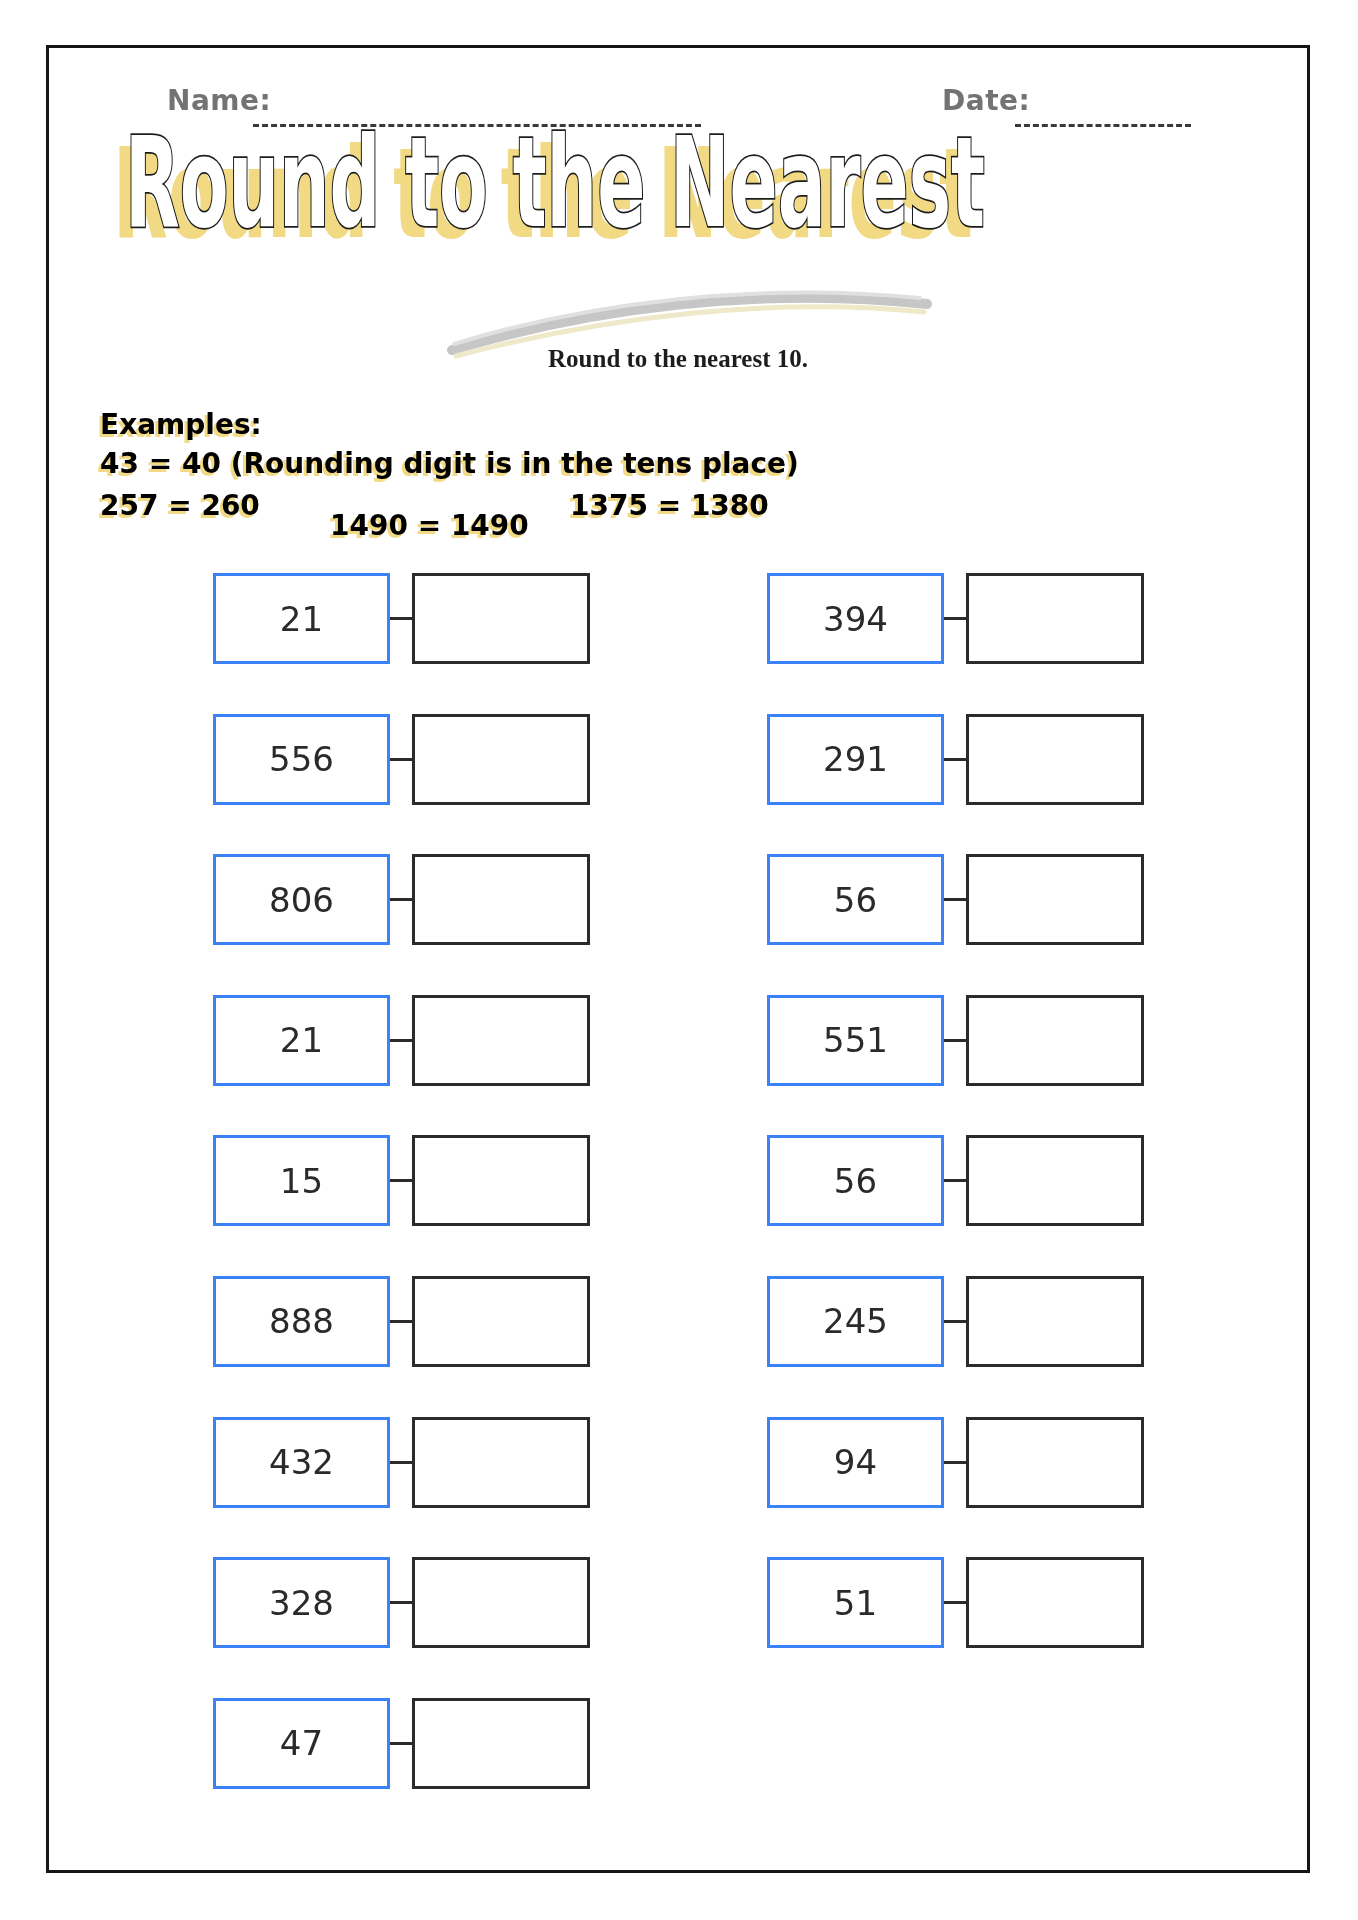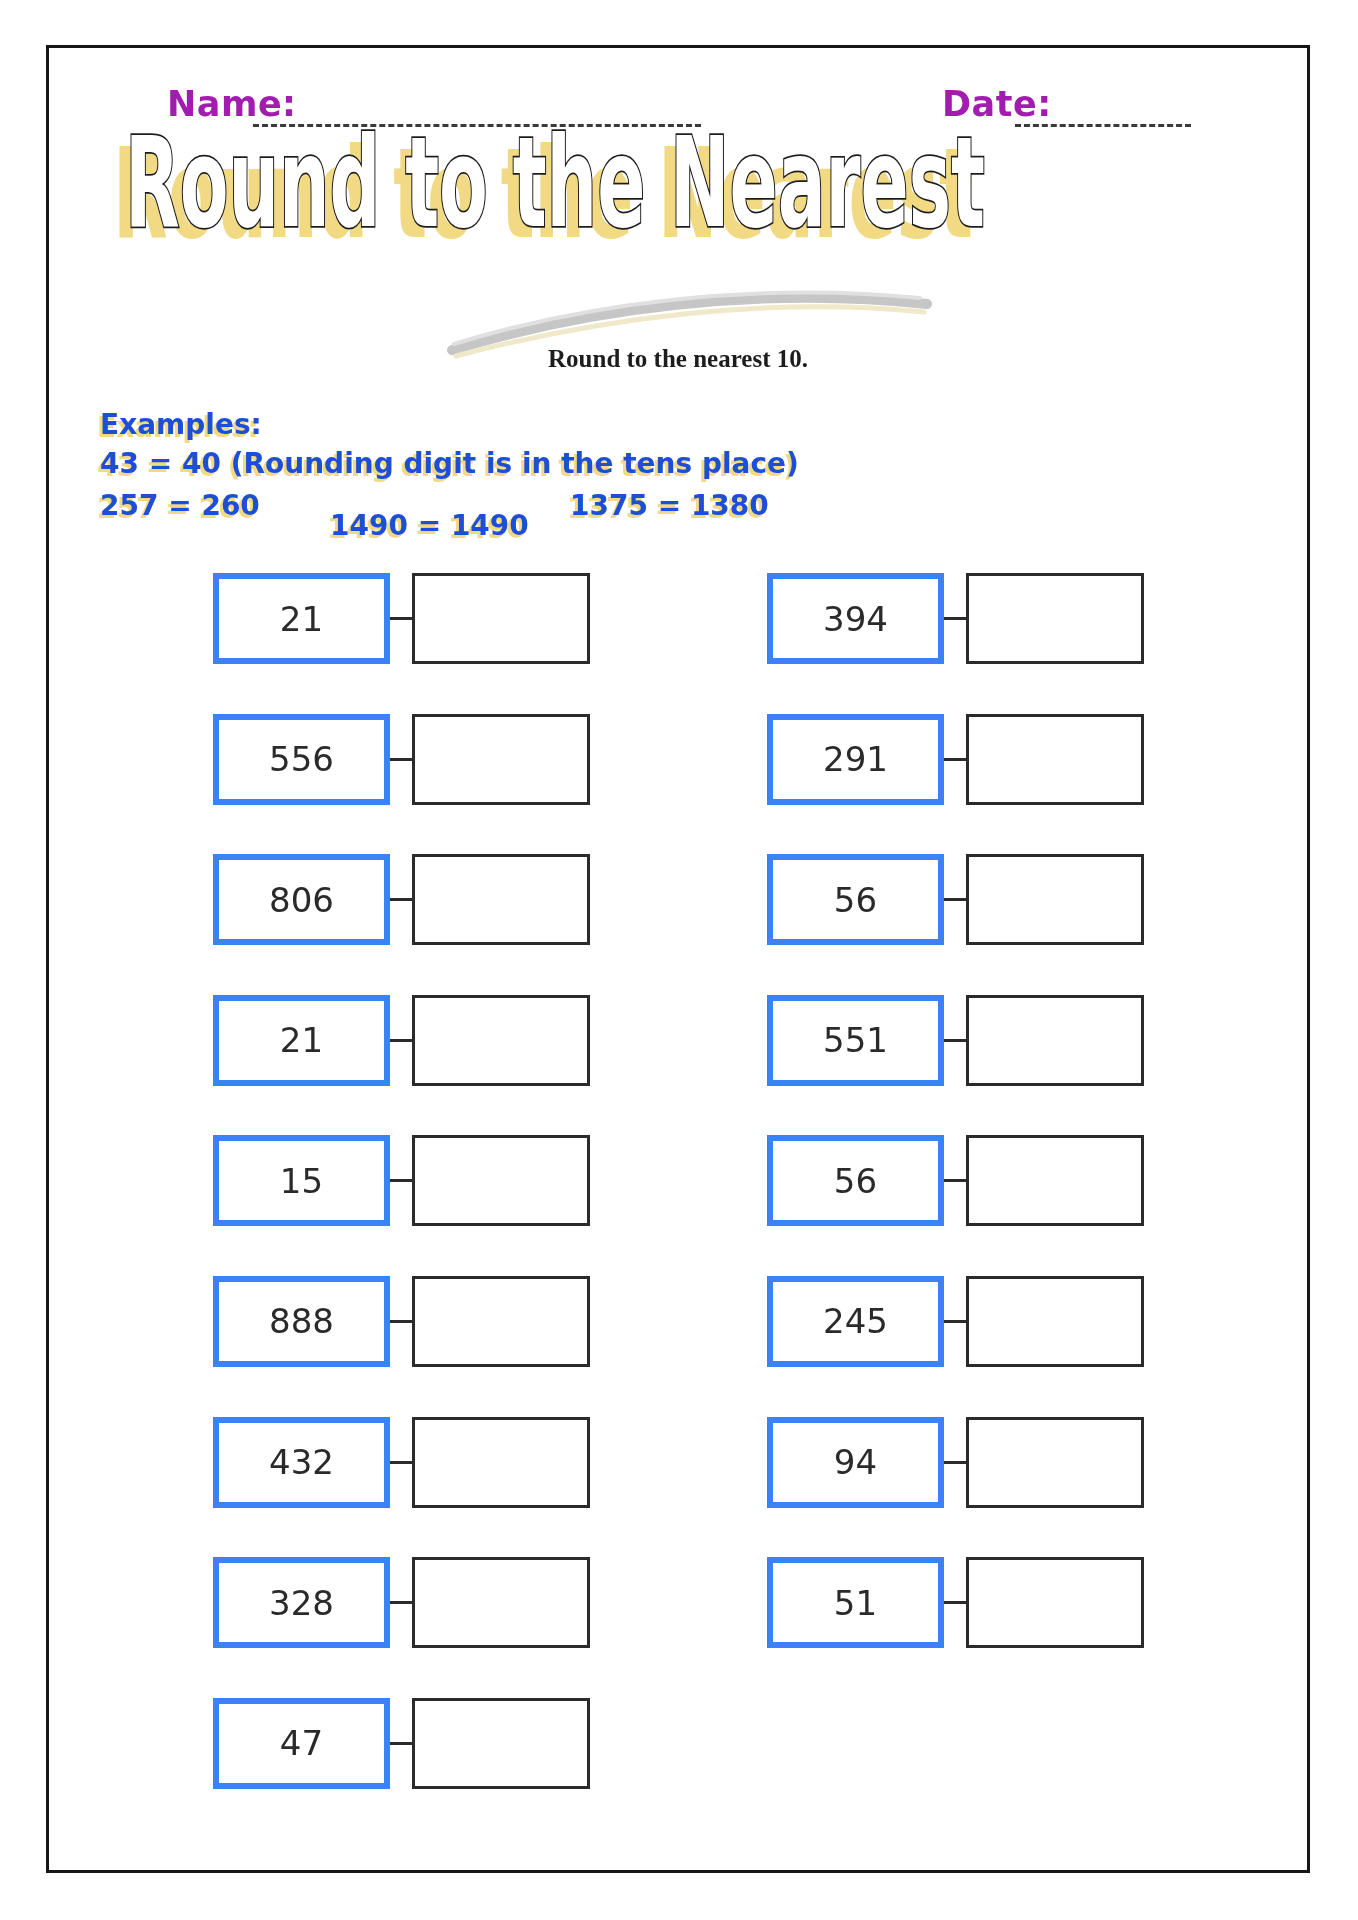--- a/index.html
+++ b/index.html
@@ -6,21 +6,21 @@
   body{
     width:1358px;height:1920px;position:relative;overflow:hidden;
     font-family:"DejaVu Sans",sans-serif;color:#1f1f1f;
   }
   .page-border{
     position:absolute;left:46px;top:45px;width:1264px;height:1828px;
     border:3px solid #161616;box-sizing:border-box;background:#ffffff;
   }
   
   .hdr-label{
-    position:absolute;top:84px;font-size:35px;font-weight:bold;color:#a21caf;
+    position:absolute;top:84px;font-size:28px;font-weight:bold;color:#737373;
     letter-spacing:0.5px;
   }
   #name-label{left:167px;}
   #date-label{left:942px;}
   .write-line{
     position:absolute;top:101px;height:26px;border-bottom:3px dashed #3a3a3a;
     box-sizing:border-box;background:transparent;
   }
   #name-line{left:253px;width:448px;}
   #date-line{left:1015px;width:176px;}
@@ -36,35 +36,35 @@
   }
   
   .swoosh{position:absolute;left:440px;top:278px;width:500px;height:90px;}
   
   .subtitle{
     position:absolute;left:46px;top:345px;width:1264px;text-align:center;
     font-size:25px;font-weight:bold;color:#1d1d1d;font-family:Liberation Serif, serif;
   }
   
   .ex-text{
-    position:absolute;font-size:28px;font-weight:bold;color:#1d4ed8;
+    position:absolute;font-size:28px;font-weight:bold;color:#000000;
     text-shadow:-3px 3px 0 #F2D984;white-space:nowrap;
   }
   #ex-heading{left:100px;top:408px;}
   #ex-line1{left:100px;top:447px;}
   #ex-item0{left:100px;top:489px;}
   #ex-item1{left:330px;top:489px;margin-top:20px;}
   #ex-item2{left:570px;top:489px;}
   
   .col{position:absolute;top:573px;display:flex;flex-direction:column;gap:49.6px;}
   .col-left{left:213px;}
   .col-right{left:767px;}
   .prob{display:flex;align-items:center;height:91px;}
   .numbox{
-    width:177px;height:91px;border:6px solid #3b82f6;box-sizing:border-box;
+    width:177px;height:91px;border:3px solid #3b82f6;box-sizing:border-box;
     background:#fff;display:flex;align-items:center;justify-content:center;
     font-size:34px;color:#2a2a2a;
   }
   .conn{width:22px;height:3px;background:#2b2b2b;}
   .ansbox{
     width:178px;height:91px;border:3px solid #2b2b2b;box-sizing:border-box;
     background:#fff;
   }
 </style>
 </head>

